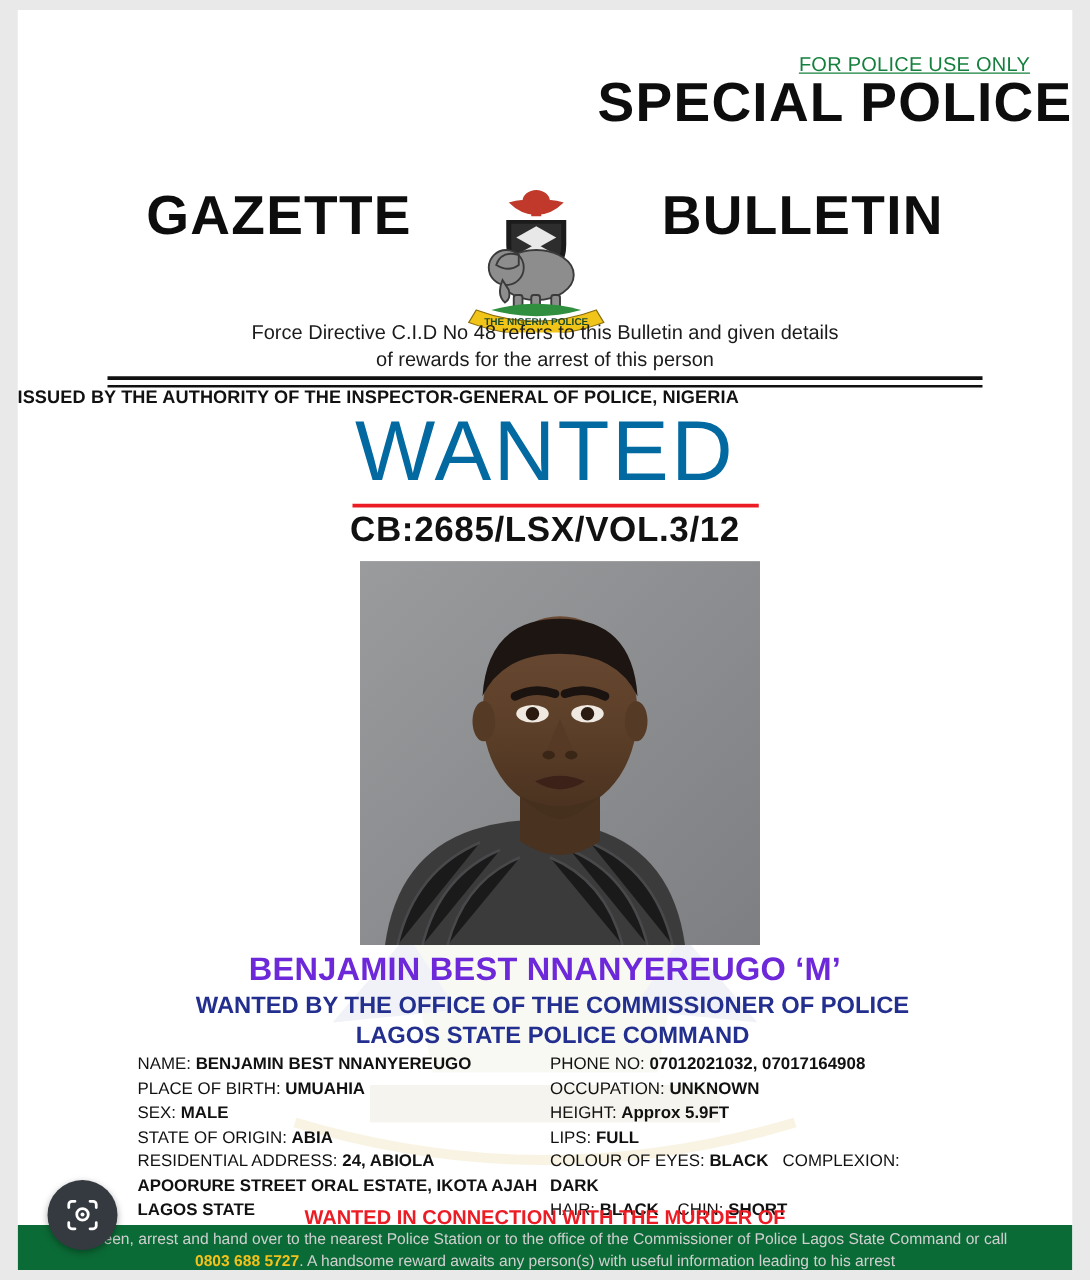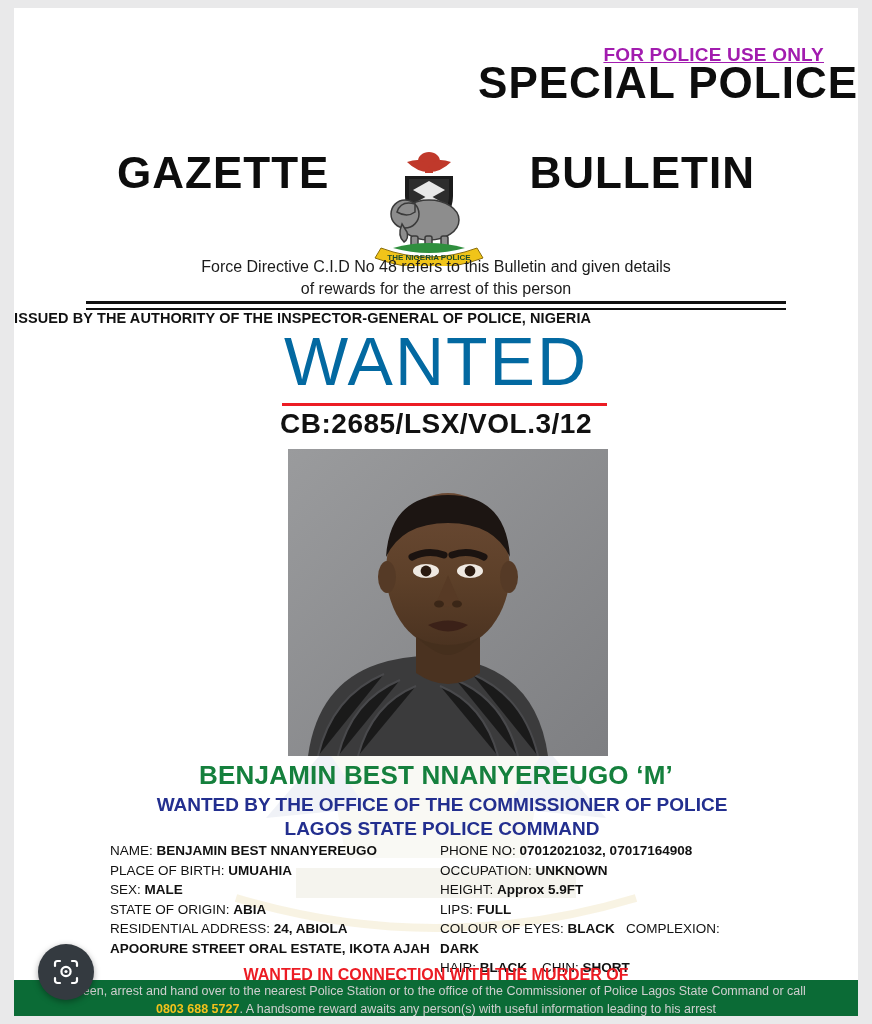--- a/index.html
+++ b/index.html
@@ -36,23 +36,23 @@
     transform: translateX(-50%);
     width: 520px;
     height: 380px;
     opacity: 0.16;
     pointer-events: none;
   }
   .police-use {
     position: absolute;
     right: 34px;
     top: 36px;
-    font-size: 19px;
-    font-weight: bold;
-    color: #a21caf;
+    font-size: 16px;
+    font-weight: normal;
+    color: #15803d;
     letter-spacing: .2px;
     text-decoration: underline;
   }
   .title-row {
     position: absolute;
     left: 0;
     right: 0;
     top: 52px;
     text-align: right;
   }
@@ -156,21 +156,21 @@
     overflow: hidden;
   }
   .subject-name {
     position: absolute;
     left: 0;
     right: 0;
     top: 752px;
     text-align: center;
     font-weight: bold;
     font-size: 26px;
-    color: #15803d;
+    color: #6d28d9;
     letter-spacing: .2px;
   }
   .wanted-by {
     position: absolute;
     left: 0;
     right: 0;
     top: 785px;
     text-align: center;
     font-weight: bold;
     font-size: 19px;
@@ -409,20 +409,23 @@
           <span class="lbl">STATE OF ORIGIN:</span>
           <span class="val">ABIA</span>
         </div>
         <div>
           <span class="lbl">RESIDENTIAL ADDRESS:</span>
           <span class="val">24, ABIOLA</span>
         </div>
         <div>
           <span class="val">APOORURE STREET ORAL ESTATE, IKOTA AJAH</span>
         </div>
+        <div>
+          <span class="val">LAGOS STATE</span>
+        </div>
       </div>
 
       <div class="col right">
         <div>
           <span class="lbl">PHONE NO:</span>
           <span class="val">07012021032, 07017164908</span>
         </div>
         <div>
           <span class="lbl">OCCUPATION:</span>
           <span class="val">UNKNOWN</span>

